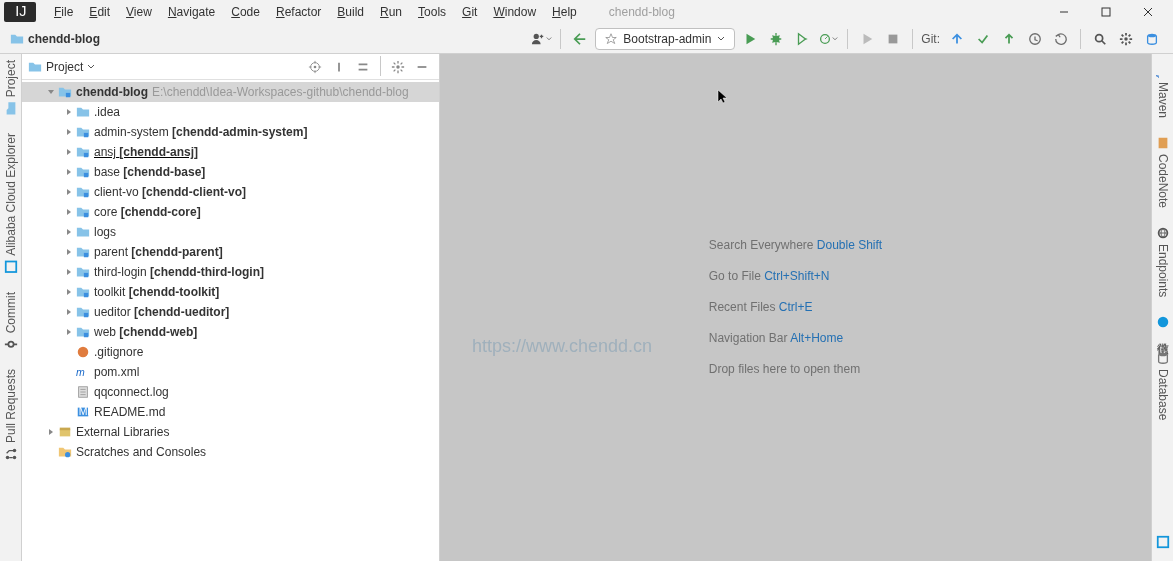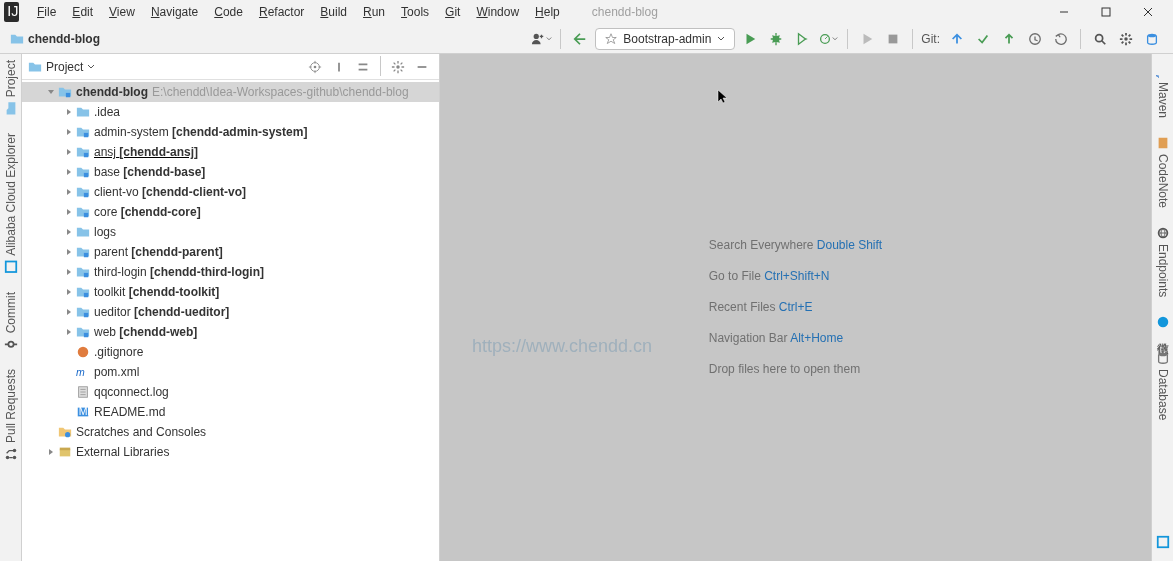--- a/index.html
+++ b/index.html
@@ -1,18 +1,18 @@
 <!DOCTYPE html>
 <html><head>
 <meta charset="utf-8">
 <style>
 * { margin: 0; padding: 0; box-sizing: border-box; font-family: "Segoe UI", Tahoma, sans-serif; font-size: 12px; }
 body { width: 1173px; height: 561px; background: #f2f2f2; display: flex; flex-direction: column; overflow: hidden; }
 .menubar { height: 24px; background: #f2f2f2; display: flex; align-items: center; padding: 0 4px; }
-.logo-box { width: 15px; height: 20px; background: #2b2b2b; display: flex; align-items: center; justify-content: center; border-radius: 2px; margin-right: 10px; }
+.logo-box { width: 32px; height: 20px; background: #2b2b2b; display: flex; align-items: center; justify-content: center; border-radius: 2px; margin-right: 10px; }
 .logo-box svg { width: 12px; height: 12px; }
 .menu-item { padding: 3px 8px; color: #333; cursor: pointer; }
 .menu-u { text-decoration: underline; }
 .title-muted { margin-left: 24px; color: #a0a0a0; }
 .win-ctrl { margin-left: auto; display: flex; gap: 0; }
 .win-btn { width: 42px; height: 22px; display: flex; align-items: center; justify-content: center; color: #555; cursor: pointer; }
 .win-btn svg { width: 10px; height: 10px; }
 .toolbar { height: 30px; background: #f2f2f2; border-bottom: 1px solid #d0d0d0; display: flex; align-items: center; padding: 0 10px; }
 .bc { display: flex; align-items: center; gap: 4px; }
 .bc-folder { width: 14px; height: 14px; fill: #87c3e8; }
@@ -445,36 +445,36 @@
         </div>
         <div class="tree-row" style="padding-left: 42px;">
           <span class="arrow-space"></span>
           <svg class="node-icon" viewBox="0 0 16 16">
             <rect x="2" y="3" width="12" height="10" fill="#3b8fe0"></rect>
             <text x="3" y="11" font-size="7" fill="#fff">MD</text>
           </svg>
           <span class="node-label">README.md</span>
         </div>
         <div class="tree-row" style="padding-left: 24px;">
+          <svg class="arrow" viewBox="0 0 10 10">
+            <path d="M3 2l4 3-4 3z" fill="#888"></path>
+          </svg>
+          <svg class="node-icon" viewBox="0 0 16 16">
+            <rect x="2" y="5" width="12" height="8" fill="#e0c46c"></rect>
+            <rect x="2" y="3" width="12" height="3" fill="#c9a84f"></rect>
+          </svg>
+          <span class="node-label">External Libraries</span>
+        </div>
+        <div class="tree-row" style="padding-left: 24px;">
           <span class="arrow-space"></span>
           <svg class="node-icon" viewBox="0 0 16 16">
             <path d="M1 3h5l2 2h7v8H1z" fill="#f0c674"></path>
             <circle cx="11" cy="11" r="3" fill="#3b8fe0"></circle>
           </svg>
           <span class="node-label">Scratches and Consoles</span>
-        </div>
-        <div class="tree-row" style="padding-left: 24px;">
-          <svg class="arrow" viewBox="0 0 10 10">
-            <path d="M3 2l4 3-4 3z" fill="#888"></path>
-          </svg>
-          <svg class="node-icon" viewBox="0 0 16 16">
-            <rect x="2" y="5" width="12" height="8" fill="#e0c46c"></rect>
-            <rect x="2" y="3" width="12" height="3" fill="#c9a84f"></rect>
-          </svg>
-          <span class="node-label">External Libraries</span>
         </div>
       </div>
   </div>
 
   <div class="editor-area">
     <div class="watermark" style="top:282px;left:32px">https://www.chendd.cn</div>
     <div class="editor-tips" id="tips">
         <div>Search Everywhere <span class="kbd">Double Shift</span></div>
         <div>Go to File <span class="kbd">Ctrl+Shift+N</span></div>
         <div>Recent Files <span class="kbd">Ctrl+E</span></div>

